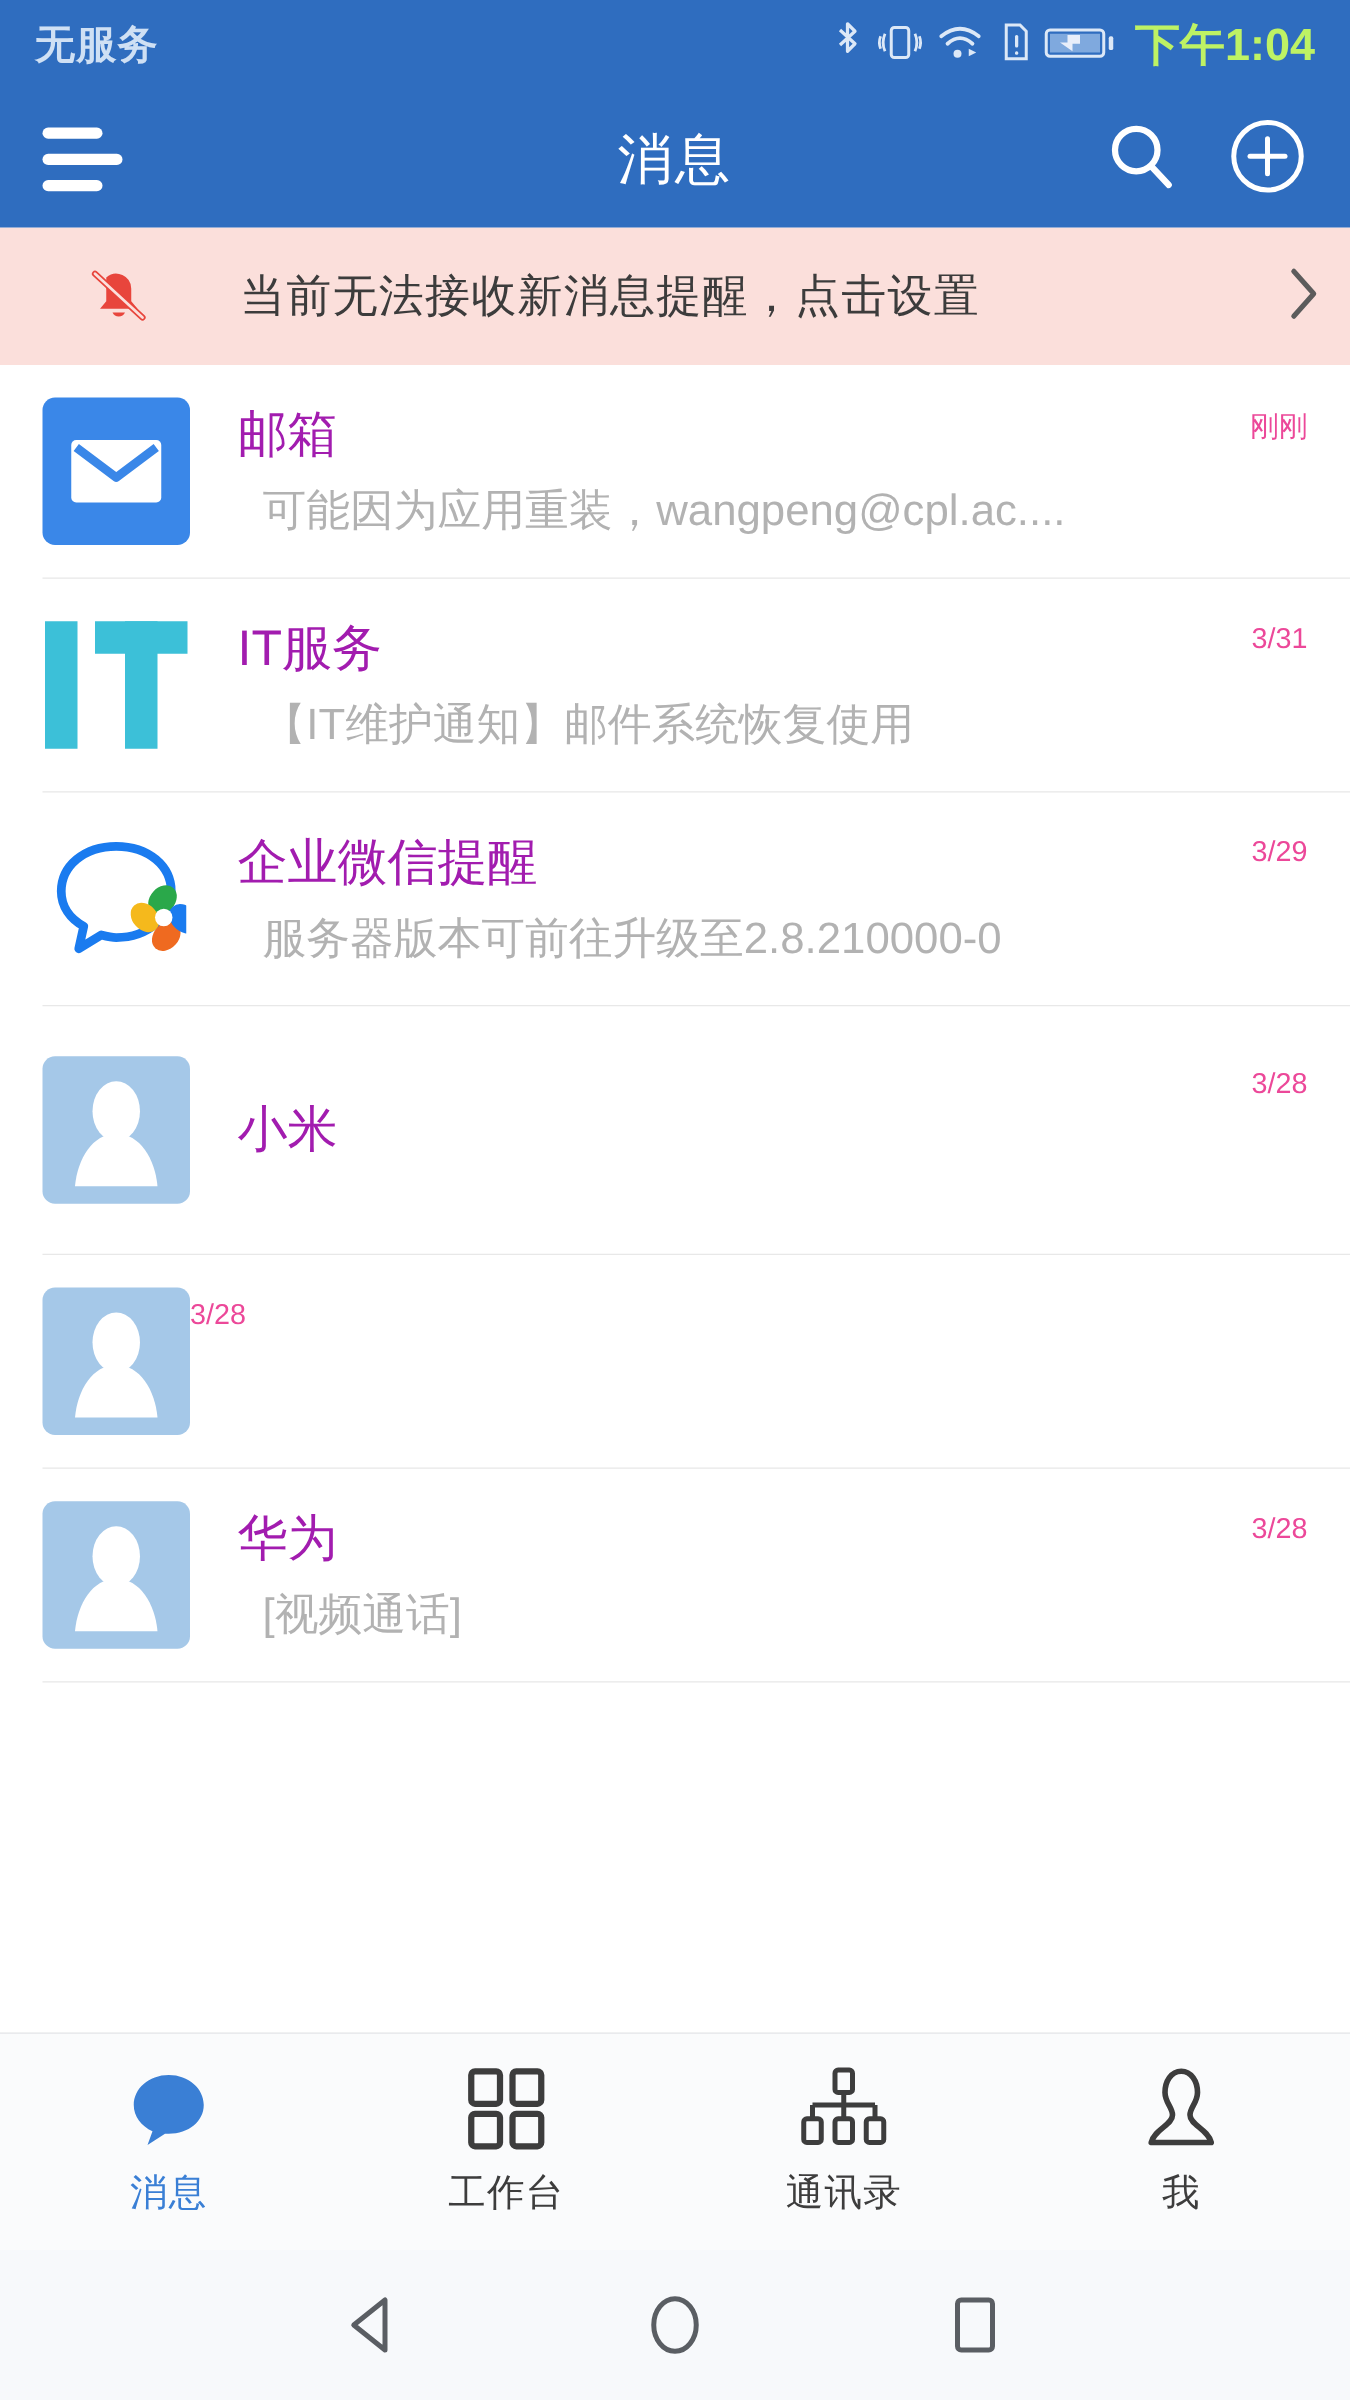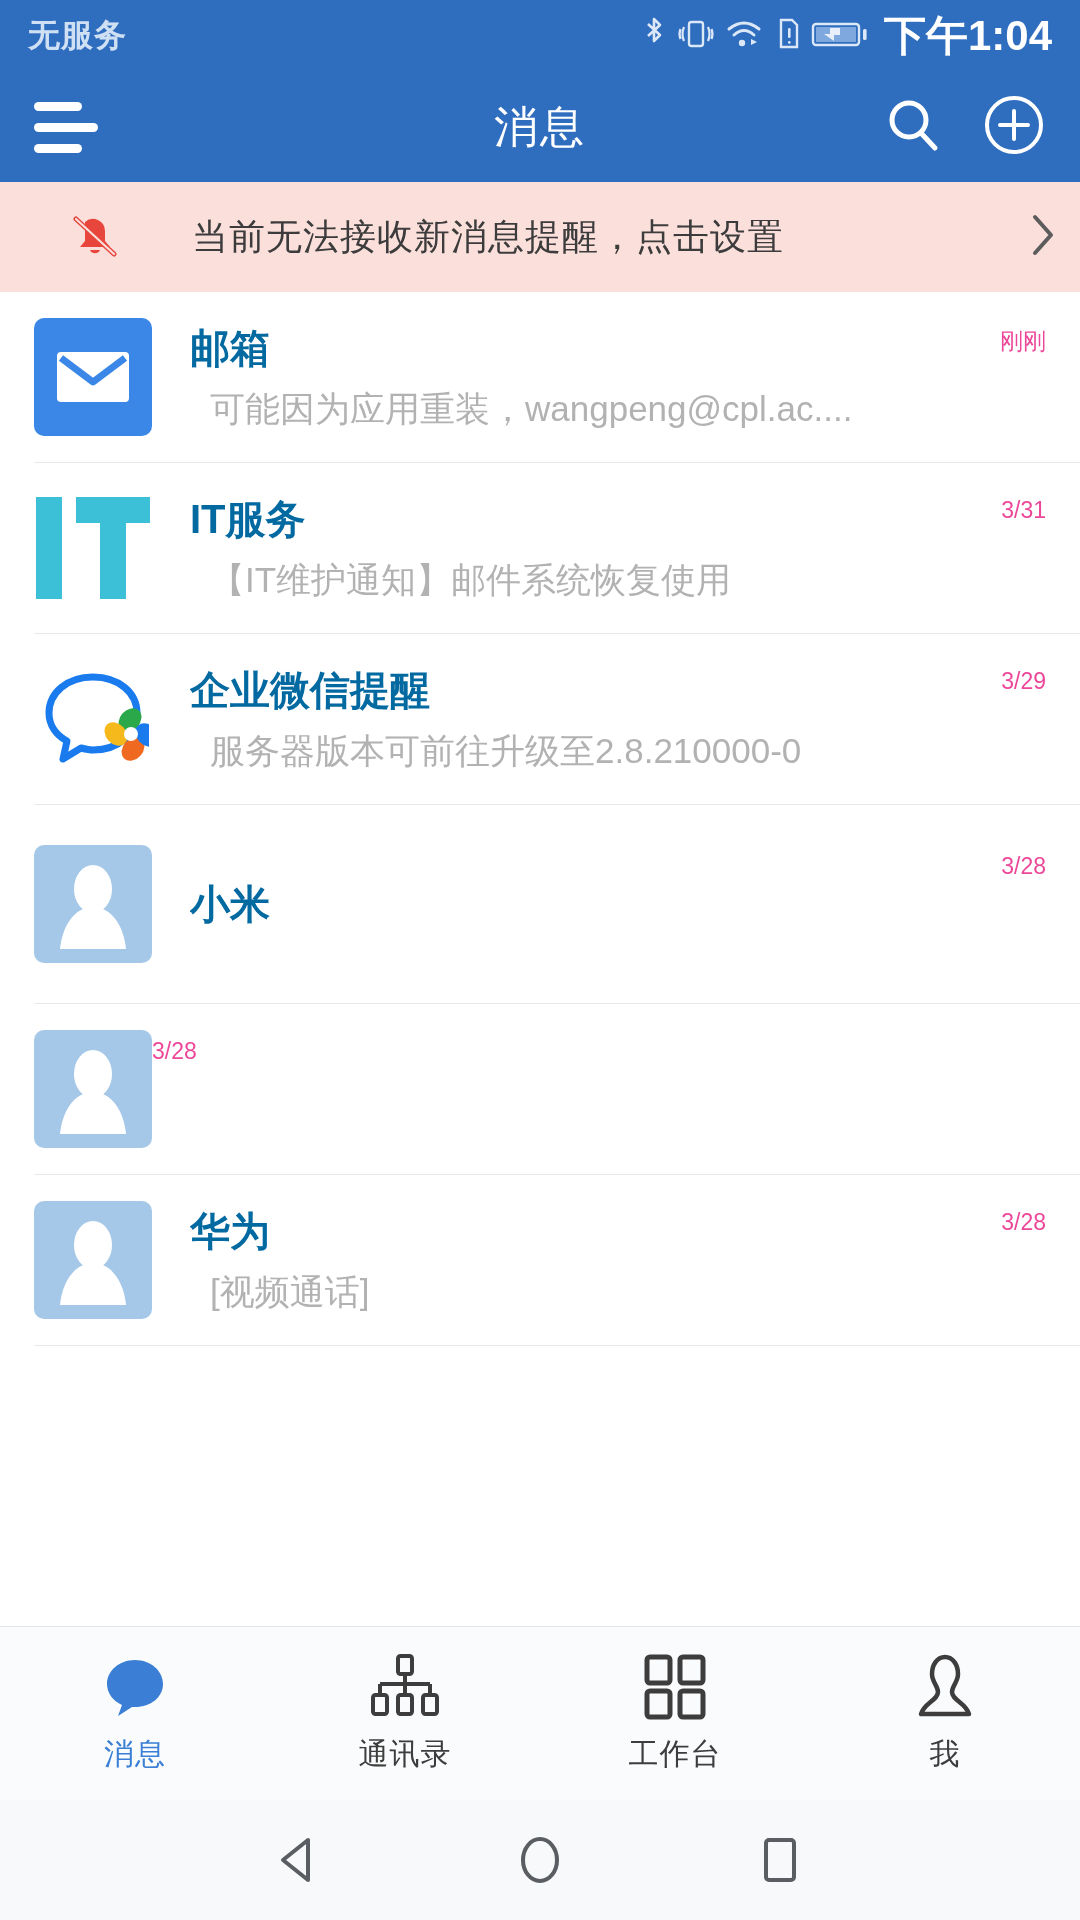--- a/index.html
+++ b/index.html
@@ -14,21 +14,21 @@
   
   .statusbar {
     height:72px; background:#2f6dbf; color:#cfe0f4;
     display:flex; align-items:center; padding:0 28px;
     flex:0 0 72px;
     font-weight:bold;
   }
   .carrier { font-size:32px; color:#cfe0f4; letter-spacing:1px; }
   .status-right { margin-left:auto; display:flex; align-items:center; gap:9px; }
   .sicon { display:block; }
-  .clock { font-size:42px; color:#ffffff; margin-left:6px; letter-spacing:0px; }
+  .clock { font-size:36px; color:#bef264; margin-left:6px; letter-spacing:0px; }
 
   
   .appbar {
     height:110px; background:#2f6dbf; position:relative;
     display:flex; align-items:center; padding:0 34px; flex:0 0 110px;
   }
   .hamburger { width:64px; display:flex; flex-direction:column; gap:12px; cursor:pointer; }
   .hamburger i { display:block; height:9px; background:#fff; border-radius:5px; }
   .hamburger i:nth-child(1){ width:48px; }
   .hamburger i:nth-child(2){ width:64px; }
@@ -54,21 +54,21 @@
     display:flex; align-items:center; width:100%;
     padding:26px 0 26px 34px;
   }
   .avatar { width:118px; height:118px; flex:0 0 118px; position:relative; }
   .av-mail { background:#3a87e8; border-radius:10px; display:flex; align-items:center; justify-content:center; }
   .av-it { background:#fff; display:flex; align-items:center; justify-content:center; }
   .av-wecom { background:#fff; display:flex; align-items:center; justify-content:center; }
   .av-person { background:#a5c8e8; border-radius:10px; display:flex; align-items:flex-end; justify-content:center; overflow:hidden; }
 
   .row-body { flex:1 1 auto; min-width:0; margin-left:38px; padding-right:20px; }
-  .row-title { font-size:40px; color:#0369a1; white-space:nowrap; overflow:hidden; text-overflow:ellipsis; line-height:1.25;font-weight:bold; }
+  .row-title { font-size:40px; color:#a21caf; white-space:nowrap; overflow:hidden; text-overflow:ellipsis; line-height:1.25; }
   .row-sub { font-size:35px; color:#b2b2b2; margin-top:14px; white-space:nowrap; overflow:hidden; text-overflow:ellipsis; line-height:1.25;margin-left:20px; }
   .row-time { font-size:23px; color:#ec4899; flex:0 0 auto; align-self:flex-start; padding-top:8px; white-space:nowrap; }
   .row.no-sub .row-inner { padding-top:40px; padding-bottom:40px; }
   .divider { height:1px; background:#e8e8e8; margin-left:34px; }
 
   
   .tabbar {
     flex:0 0 174px; background:#fafbfc; border-top:1px solid #e3e5e7;
     display:flex; align-items:center;
   }
@@ -284,46 +284,46 @@
       <span class="tab-ico">
         <svg width="70" height="70" viewBox="0 0 70 70">
           <path d="M35 8 C19 8 7 19 7 32 C7 41 13 49 22 53 L18 64 L32 55 C33 55 34 55 35 55 C51 55 63 45 63 32 C63 19 51 8 35 8 Z" fill="#3a7fd5"></path>
         </svg>
       </span>
       <span class="tab-label">消息</span>
     </div>
 
     <div class="tab">
       <span class="tab-ico">
+        <svg width="70" height="70" viewBox="0 0 70 70">
+          <rect x="7" y="5" width="23" height="26" rx="3" stroke="#3d3d3d" stroke-width="5" fill="none"></rect>
+          <rect x="40" y="5" width="23" height="26" rx="3" stroke="#3d3d3d" stroke-width="5" fill="none"></rect>
+          <rect x="7" y="39" width="23" height="26" rx="3" stroke="#3d3d3d" stroke-width="5" fill="none"></rect>
+          <rect x="40" y="39" width="23" height="26" rx="3" stroke="#3d3d3d" stroke-width="5" fill="none"></rect>
+        </svg>
+      </span>
+      <span class="tab-label">工作台</span>
+    </div>
+
+    <div class="tab">
+      <span class="tab-ico">
         <svg width="72" height="70" viewBox="0 0 72 70">
           <rect x="29" y="4" width="14" height="18" rx="2.5" stroke="#3d3d3d" stroke-width="4" fill="none"></rect>
           <path d="M36 22 v10 M11 32 h50 M11 32 v10 M36 32 v10 M61 32 v10" stroke="#3d3d3d" stroke-width="4" fill="none"></path>
           <rect x="4" y="43" width="14" height="19" rx="2.5" stroke="#3d3d3d" stroke-width="4" fill="none"></rect>
           <rect x="29" y="43" width="14" height="19" rx="2.5" stroke="#3d3d3d" stroke-width="4" fill="none"></rect>
           <rect x="54" y="43" width="14" height="19" rx="2.5" stroke="#3d3d3d" stroke-width="4" fill="none"></rect>
         </svg>
       </span>
       <span class="tab-label">通讯录</span>
     </div>
 
     <div class="tab">
       <span class="tab-ico">
         <svg width="70" height="70" viewBox="0 0 70 70">
-          <rect x="7" y="5" width="23" height="26" rx="3" stroke="#3d3d3d" stroke-width="5" fill="none"></rect>
-          <rect x="40" y="5" width="23" height="26" rx="3" stroke="#3d3d3d" stroke-width="5" fill="none"></rect>
-          <rect x="7" y="39" width="23" height="26" rx="3" stroke="#3d3d3d" stroke-width="5" fill="none"></rect>
-          <rect x="40" y="39" width="23" height="26" rx="3" stroke="#3d3d3d" stroke-width="5" fill="none"></rect>
-        </svg>
-      </span>
-      <span class="tab-label">工作台</span>
-    </div>
-
-    <div class="tab">
-      <span class="tab-ico">
-        <svg width="70" height="70" viewBox="0 0 70 70">
           <path d="M35 5 C27 5 22 13 22 22 C22 30 28 34 28 40 C28 48 14 51 11 62 h48 C56 51 42 48 42 40 C42 34 48 30 48 22 C48 13 43 5 35 5 Z" stroke="#3d3d3d" stroke-width="4.5" fill="none" stroke-linejoin="round"></path>
         </svg>
       </span>
       <span class="tab-label">我</span>
     </div>
 
   </div>
 
   <div class="navbar">
     <div class="navbtn">

